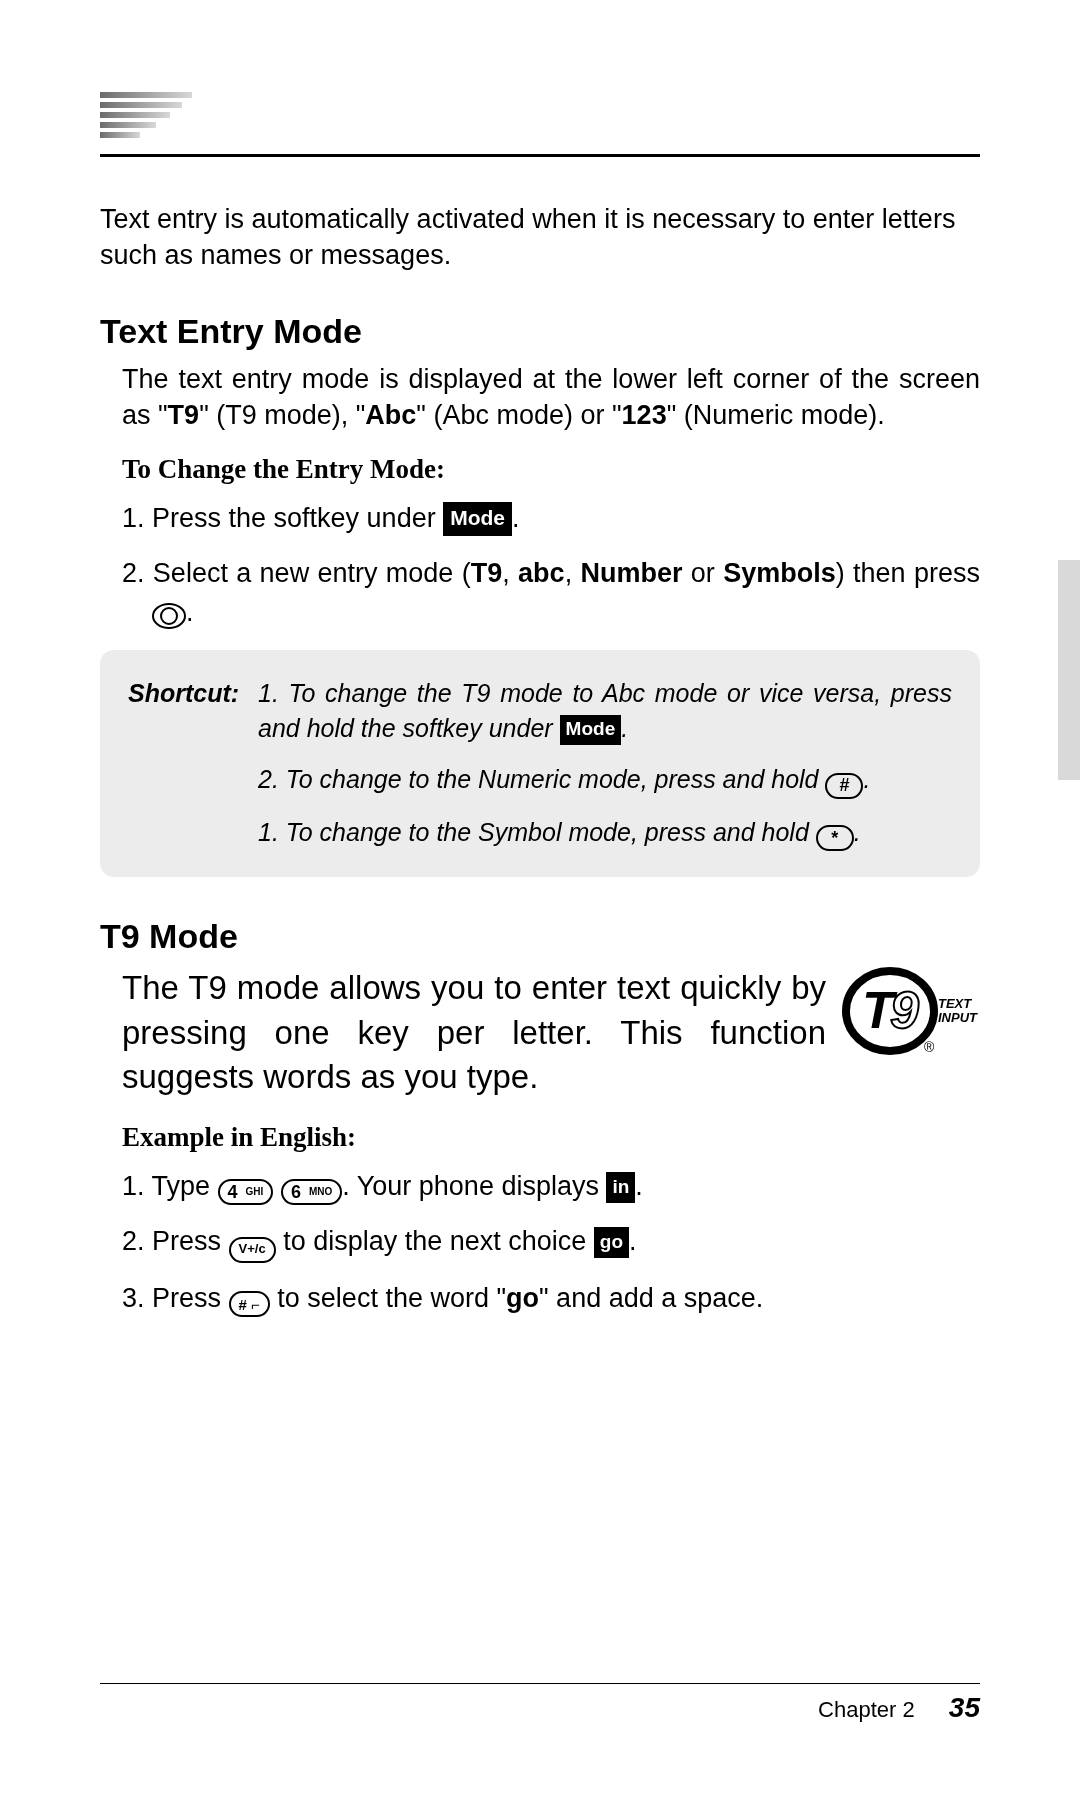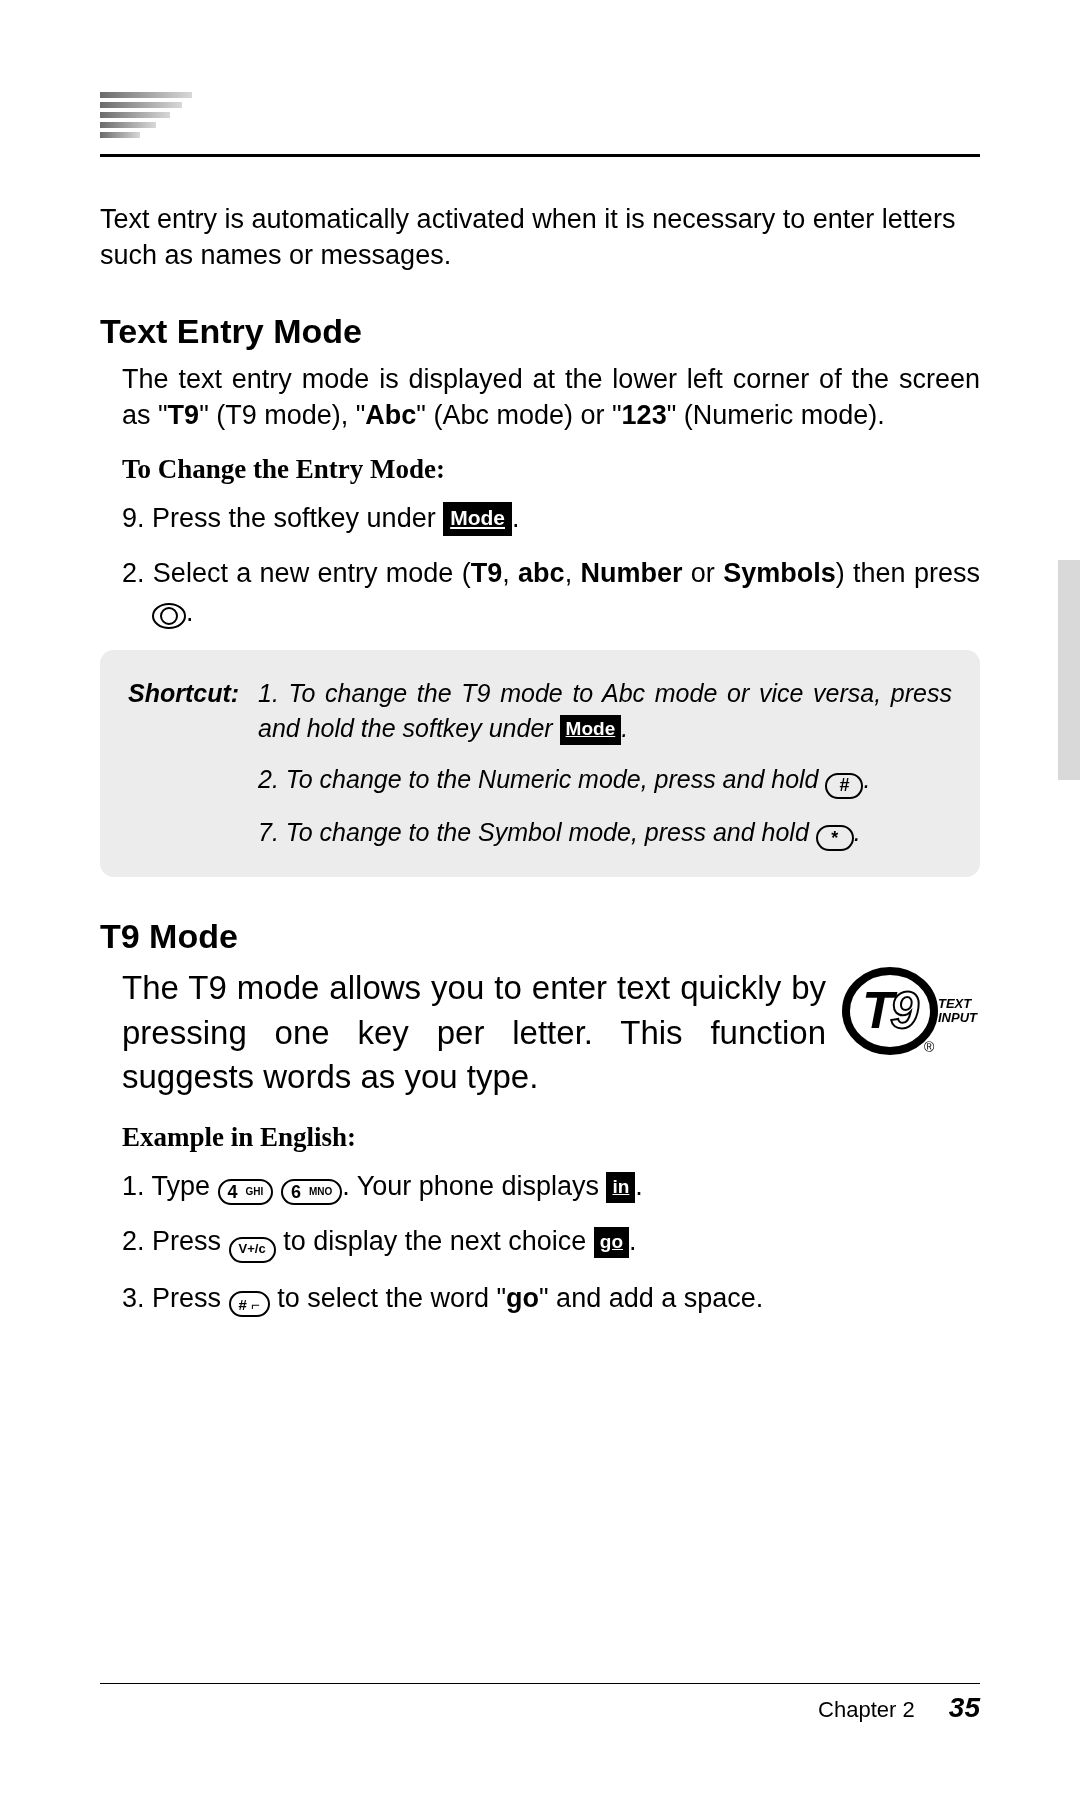--- a/index.html
+++ b/index.html
@@ -78,21 +78,20 @@
   }
   .mode-badge {
     display: inline-block;
     background: #000;
     color: #fff;
     font-weight: 700;
     font-size: 21px;
     padding: 1px 7px 3px;
     vertical-align: 2px;
     text-indent: 0;
-    text-decoration: underline;
   }
   .mode-badge.sm { font-size: 19px; padding: 1px 6px 2px; }
   .ok-btn {
     display: inline-flex;
     width: 34px; height: 26px;
     border: 2px solid #000;
     border-radius: 50%;
     align-items: center; justify-content: center;
     vertical-align: -4px;
     text-indent: 0;
@@ -169,21 +168,21 @@
 
   <h2 class="section-h">Text Entry Mode</h2>
   <div class="indent">
     <p class="para">
       <span>The text entry mode is displayed at the lower left corner of the screen as "</span><b>T9</b><span>" (T9 mode), "</span><b>Abc</b><span>" (Abc mode) or "</span><b>123</b><span>" (Numeric mode).</span>
     </p>
 
     <p class="sub-h">To Change the Entry Mode:</p>
 
     <p class="step">
-      <span>9. Press the softkey under </span><span class="mode-badge">Mode</span><span>.</span>
+      <span>1. Press the softkey under </span><span class="mode-badge">Mode</span><span>.</span>
     </p>
     <p class="step">
       <span>2. Select a new entry mode (</span><b>T9</b><span>, </span><b>abc</b><span>, </span><b>Number</b><span> or </span><b>Symbols</b><span>) then press </span><span class="ok-btn"></span><span>.</span>
     </p>
   </div>
 
   <div class="shortcut-box">
     <div class="row">
       <div class="sc-label">Shortcut:</div>
       <div class="sc-body">
@@ -194,21 +193,21 @@
       <div class="sc-label"></div>
       <div class="sc-body">
         <span>2. To change to the Numeric mode, press and hold </span><span class="key" style="font-style:normal">
             <span>#</span>
           </span><span>.</span>
       </div>
     </div>
     <div class="row">
       <div class="sc-label"></div>
       <div class="sc-body">
-        <span>7. To change to the Symbol mode, press and hold </span><span class="key" style="font-style:normal">
+        <span>1. To change to the Symbol mode, press and hold </span><span class="key" style="font-style:normal">
             <span>*</span>
           </span><span>.</span>
       </div>
     </div>
   </div>
 
   <h2 class="section-h">T9 Mode</h2>
   <div class="indent">
     <div class="t9-wrap">
       <p class="t9-para">The T9 mode allows you to enter text quickly by pressing one key per letter. This function suggests words as you type.</p>

